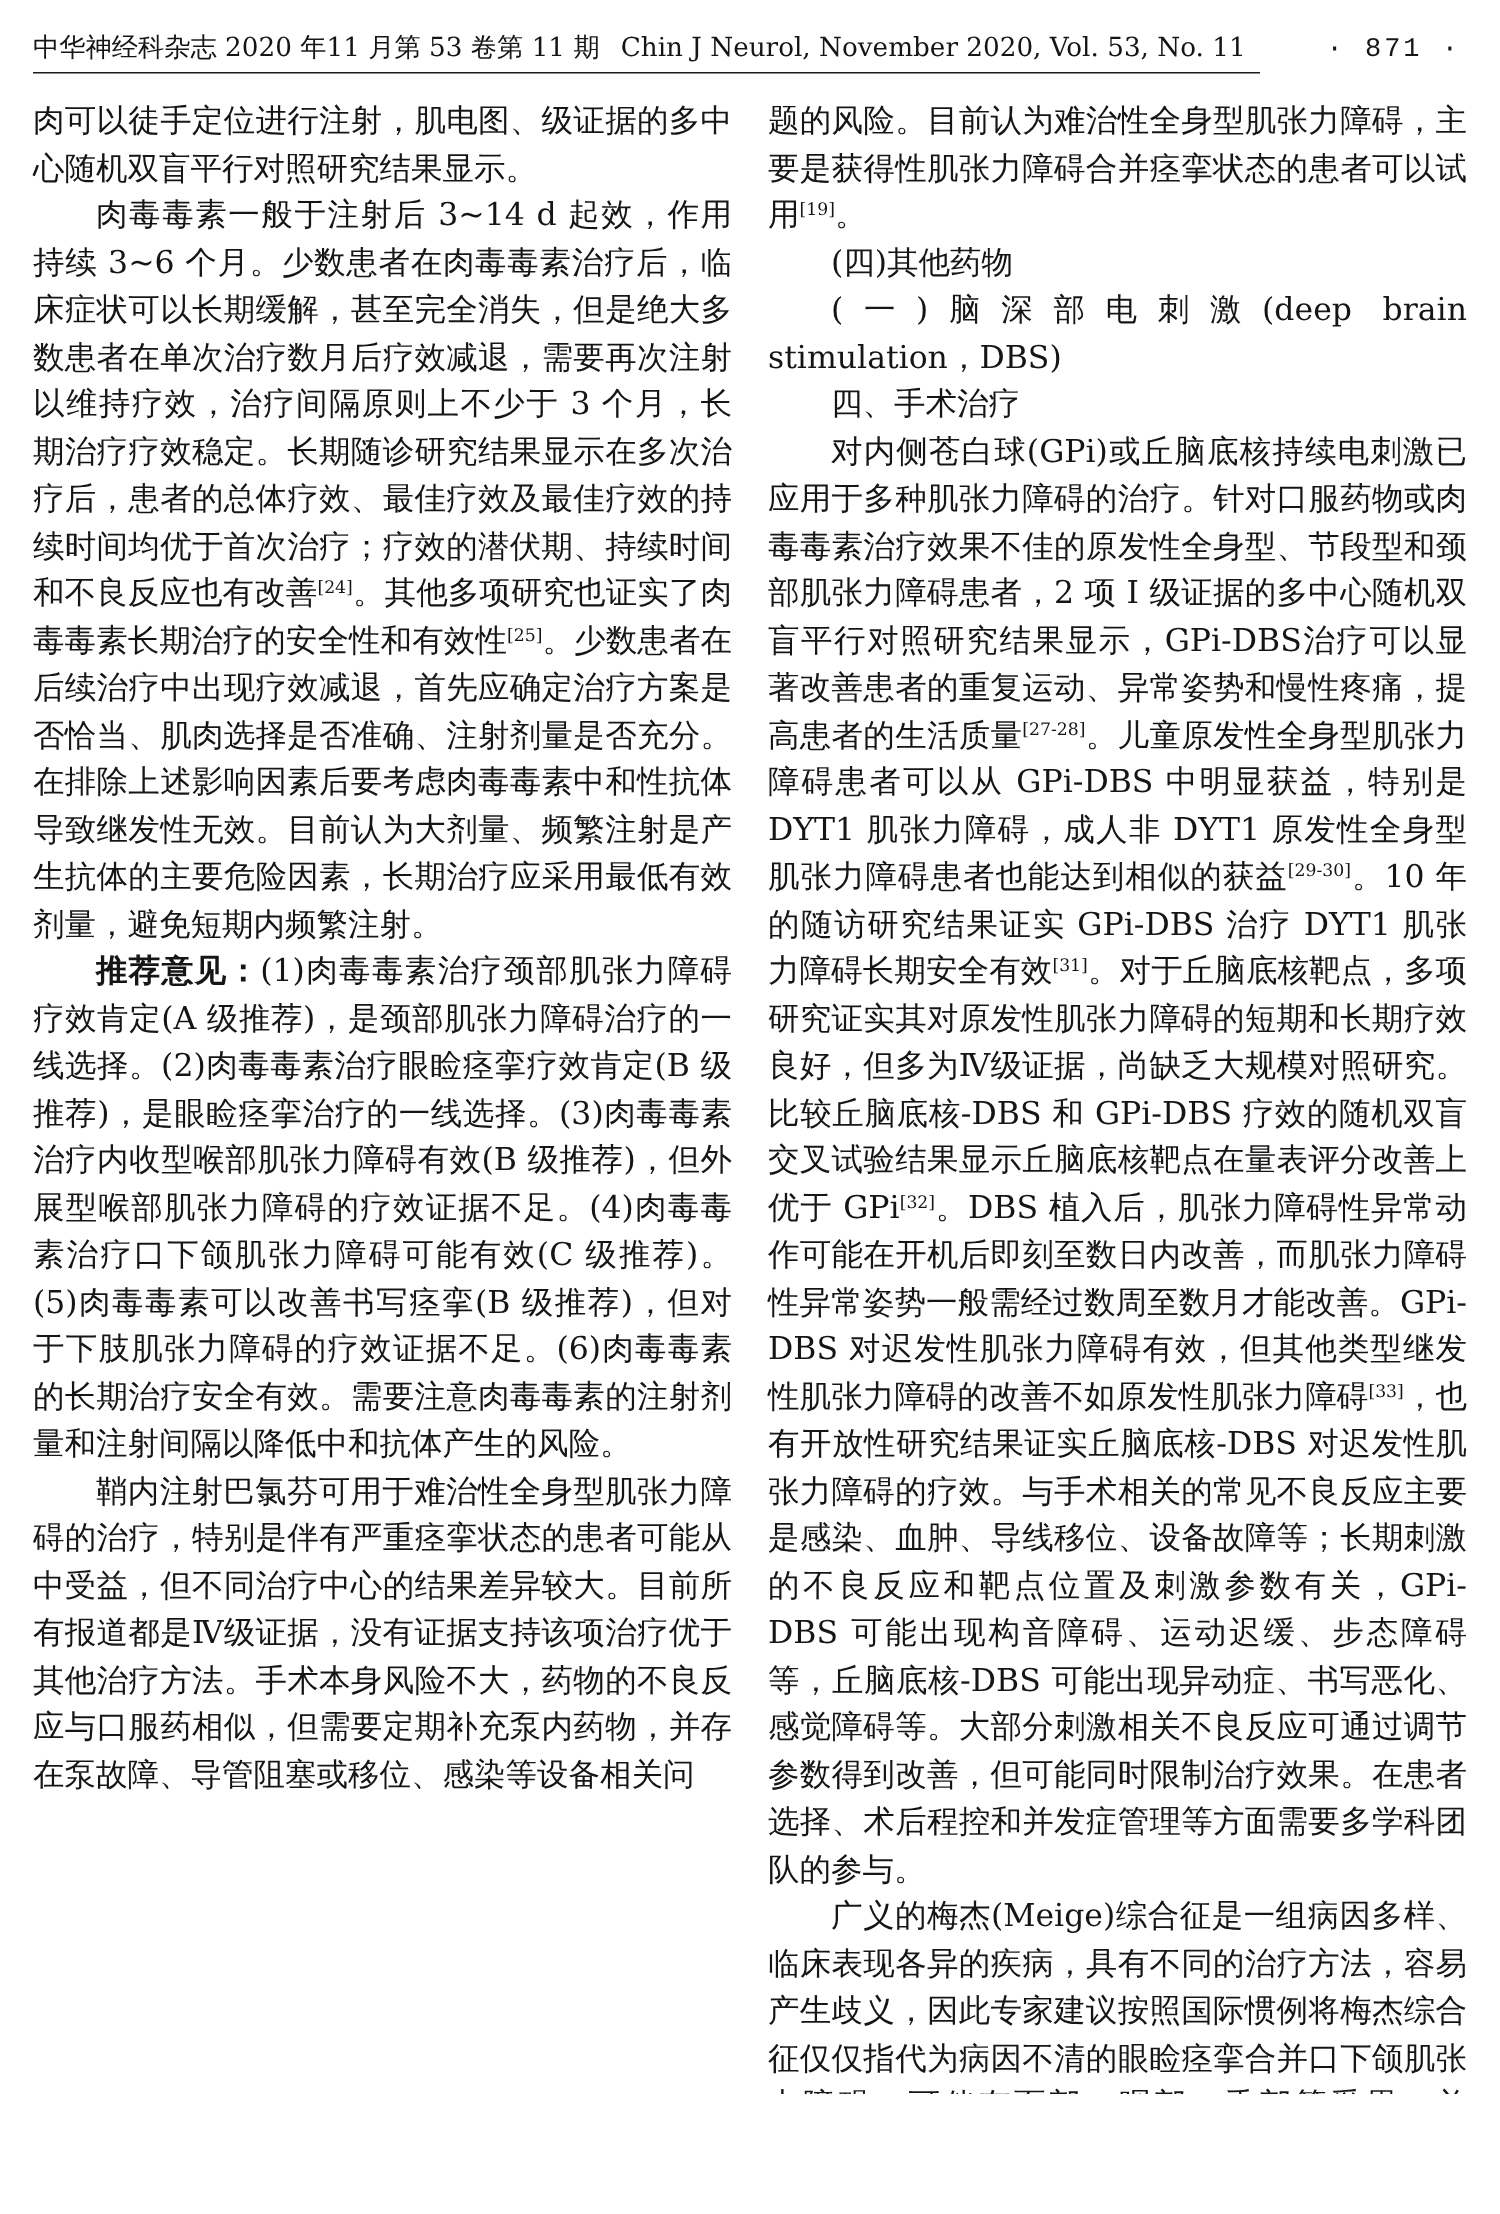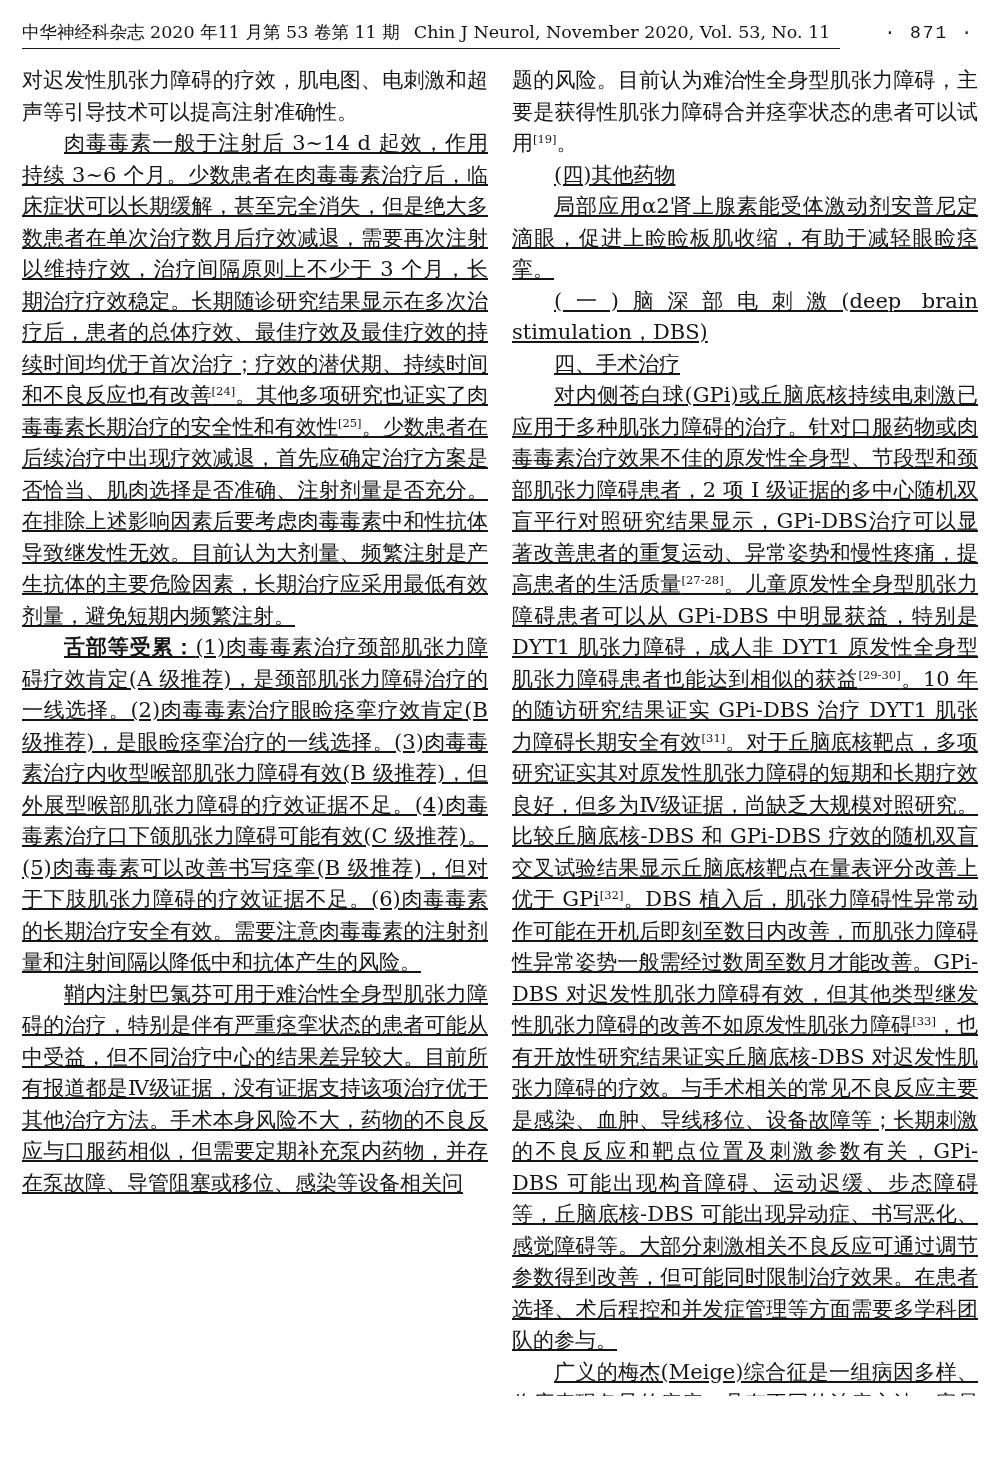--- a/index.html
+++ b/index.html
@@ -43,21 +43,21 @@
     margin-top: 16px;
   }
   .column {
     width: 466px;
     font-size: 21px;
     line-height: 31.5px;
     text-align: justify;
     text-justify: inter-ideograph;
   }
   p.para { margin: 0; padding: 0; }
-  p.indent { text-indent: 2em; text-decoration: underline; }
+  p.indent { text-indent: 2em; }
   sup.ref {
     font-size: 11.5px;
     line-height: 0;
     vertical-align: 7px;
     letter-spacing: 0;
   }
   b.lead {
     font-family: "DejaVu Sans", "Liberation Sans", sans-serif;
     font-weight: 700;
   }
@@ -68,28 +68,27 @@
 <div class="page">
   <div class="header">
     <div class="header-left">
       <span>中华神经科杂志 2020 年11 月第 53 卷第 11 期</span><span class="en">Chin J Neurol, November 2020, Vol. 53, No. 11</span>
     </div>
     <div class="header-right">· 871 ·</div>
   </div>
 
   <div class="columns">
     <div class="column">
-        <p class="para"><span>对迟发性肌张力障碍的疗效，肌电图、电刺激和超声等引导技术可以提高注射准确性。</span></p>
+        <p class="para"><span>肉可以徒手定位进行注射，肌电图、级证据的多中心随机双盲平行对照研究结果显示。</span></p>
         <p class="para indent"><span>肉毒毒素一般于注射后 3~14 d 起效，作用持续 3~6 个月。少数患者在肉毒毒素治疗后，临床症状可以长期缓解，甚至完全消失，但是绝大多数患者在单次治疗数月后疗效减退，需要再次注射以维持疗效，治疗间隔原则上不少于 3 个月，长期治疗疗效稳定。长期随诊研究结果显示在多次治疗后，患者的总体疗效、最佳疗效及最佳疗效的持续时间均优于首次治疗；疗效的潜伏期、持续时间和不良反应也有改善</span><sup class="ref">[24]</sup><span>。其他多项研究也证实了肉毒毒素长期治疗的安全性和有效性</span><sup class="ref">[25]</sup><span>。少数患者在后续治疗中出现疗效减退，首先应确定治疗方案是否恰当、肌肉选择是否准确、注射剂量是否充分。在排除上述影响因素后要考虑肉毒毒素中和性抗体导致继发性无效。目前认为大剂量、频繁注射是产生抗体的主要危险因素，长期治疗应采用最低有效剂量，避免短期内频繁注射。</span></p>
-        <p class="para indent"><b class="lead">舌部等受累：</b><span>(1)肉毒毒素治疗颈部肌张力障碍疗效肯定(A 级推荐)，是颈部肌张力障碍治疗的一线选择。(2)肉毒毒素治疗眼睑痉挛疗效肯定(B 级推荐)，是眼睑痉挛治疗的一线选择。(3)肉毒毒素治疗内收型喉部肌张力障碍有效(B 级推荐)，但外展型喉部肌张力障碍的疗效证据不足。(4)肉毒毒素治疗口下颌肌张力障碍可能有效(C 级推荐)。(5)肉毒毒素可以改善书写痉挛(B 级推荐)，但对于下肢肌张力障碍的疗效证据不足。(6)肉毒毒素的长期治疗安全有效。需要注意肉毒毒素的注射剂量和注射间隔以降低中和抗体产生的风险。</span></p>
+        <p class="para indent"><b class="lead">推荐意见：</b><span>(1)肉毒毒素治疗颈部肌张力障碍疗效肯定(A 级推荐)，是颈部肌张力障碍治疗的一线选择。(2)肉毒毒素治疗眼睑痉挛疗效肯定(B 级推荐)，是眼睑痉挛治疗的一线选择。(3)肉毒毒素治疗内收型喉部肌张力障碍有效(B 级推荐)，但外展型喉部肌张力障碍的疗效证据不足。(4)肉毒毒素治疗口下颌肌张力障碍可能有效(C 级推荐)。(5)肉毒毒素可以改善书写痉挛(B 级推荐)，但对于下肢肌张力障碍的疗效证据不足。(6)肉毒毒素的长期治疗安全有效。需要注意肉毒毒素的注射剂量和注射间隔以降低中和抗体产生的风险。</span></p>
         <p class="para indent"><span>鞘内注射巴氯芬可用于难治性全身型肌张力障碍的治疗，特别是伴有严重痉挛状态的患者可能从中受益，但不同治疗中心的结果差异较大。目前所有报道都是Ⅳ级证据，没有证据支持该项治疗优于其他治疗方法。手术本身风险不大，药物的不良反应与口服药相似，但需要定期补充泵内药物，并存在泵故障、导管阻塞或移位、感染等设备相关问</span></p>
       </div>
     <div class="column">
         <p class="para"><span>题的风险。目前认为难治性全身型肌张力障碍，主要是获得性肌张力障碍合并痉挛状态的患者可以试用</span><sup class="ref">[19]</sup><span>。</span></p>
         <p class="para indent"><span>(四)其他药物</span></p>
-        <p class="para indent"><span>局部应用α2肾上腺素能受体激动剂安普尼定滴眼，促进上睑睑板肌收缩，有助于减轻眼睑痉挛。</span></p>
         <p class="para indent"><span>(一)脑深部电刺激(deep brain stimulation，DBS)</span></p>
         <p class="para indent"><span>四、手术治疗</span></p>
         <p class="para indent"><span>对内侧苍白球(GPi)或丘脑底核持续电刺激已应用于多种肌张力障碍的治疗。针对口服药物或肉毒毒素治疗效果不佳的原发性全身型、节段型和颈部肌张力障碍患者，2 项 Ⅰ 级证据的多中心随机双盲平行对照研究结果显示，GPi-DBS治疗可以显著改善患者的重复运动、异常姿势和慢性疼痛，提高患者的生活质量</span><sup class="ref">[27-28]</sup><span>。儿童原发性全身型肌张力障碍患者可以从 GPi-DBS 中明显获益，特别是 DYT1 肌张力障碍，成人非 DYT1 原发性全身型肌张力障碍患者也能达到相似的获益</span><sup class="ref">[29-30]</sup><span>。10 年的随访研究结果证实 GPi-DBS 治疗 DYT1 肌张力障碍长期安全有效</span><sup class="ref">[31]</sup><span>。对于丘脑底核靶点，多项研究证实其对原发性肌张力障碍的短期和长期疗效良好，但多为Ⅳ级证据，尚缺乏大规模对照研究。比较丘脑底核-DBS 和 GPi-DBS 疗效的随机双盲交叉试验结果显示丘脑底核靶点在量表评分改善上优于 GPi</span><sup class="ref">[32]</sup><span>。DBS 植入后，肌张力障碍性异常动作可能在开机后即刻至数日内改善，而肌张力障碍性异常姿势一般需经过数周至数月才能改善。GPi-DBS 对迟发性肌张力障碍有效，但其他类型继发性肌张力障碍的改善不如原发性肌张力障碍</span><sup class="ref">[33]</sup><span>，也有开放性研究结果证实丘脑底核-DBS 对迟发性肌张力障碍的疗效。与手术相关的常见不良反应主要是感染、血肿、导线移位、设备故障等；长期刺激的不良反应和靶点位置及刺激参数有关，GPi-DBS 可能出现构音障碍、运动迟缓、步态障碍等，丘脑底核-DBS 可能出现异动症、书写恶化、感觉障碍等。大部分刺激相关不良反应可通过调节参数得到改善，但可能同时限制治疗效果。在患者选择、术后程控和并发症管理等方面需要多学科团队的参与。</span></p>
         <p class="para indent"><span>广义的梅杰(Meige)综合征是一组病因多样、临床表现各异的疾病，具有不同的治疗方法，容易产生歧义，因此专家建议按照国际惯例将梅杰综合征仅仅指代为病因不清的眼睑痉挛合并口下颌肌张力障碍，可伴有面部、咽部、舌部等受累，并以“颅</span></p>
       </div>
   </div>
 </div>
 
 </body></html>

